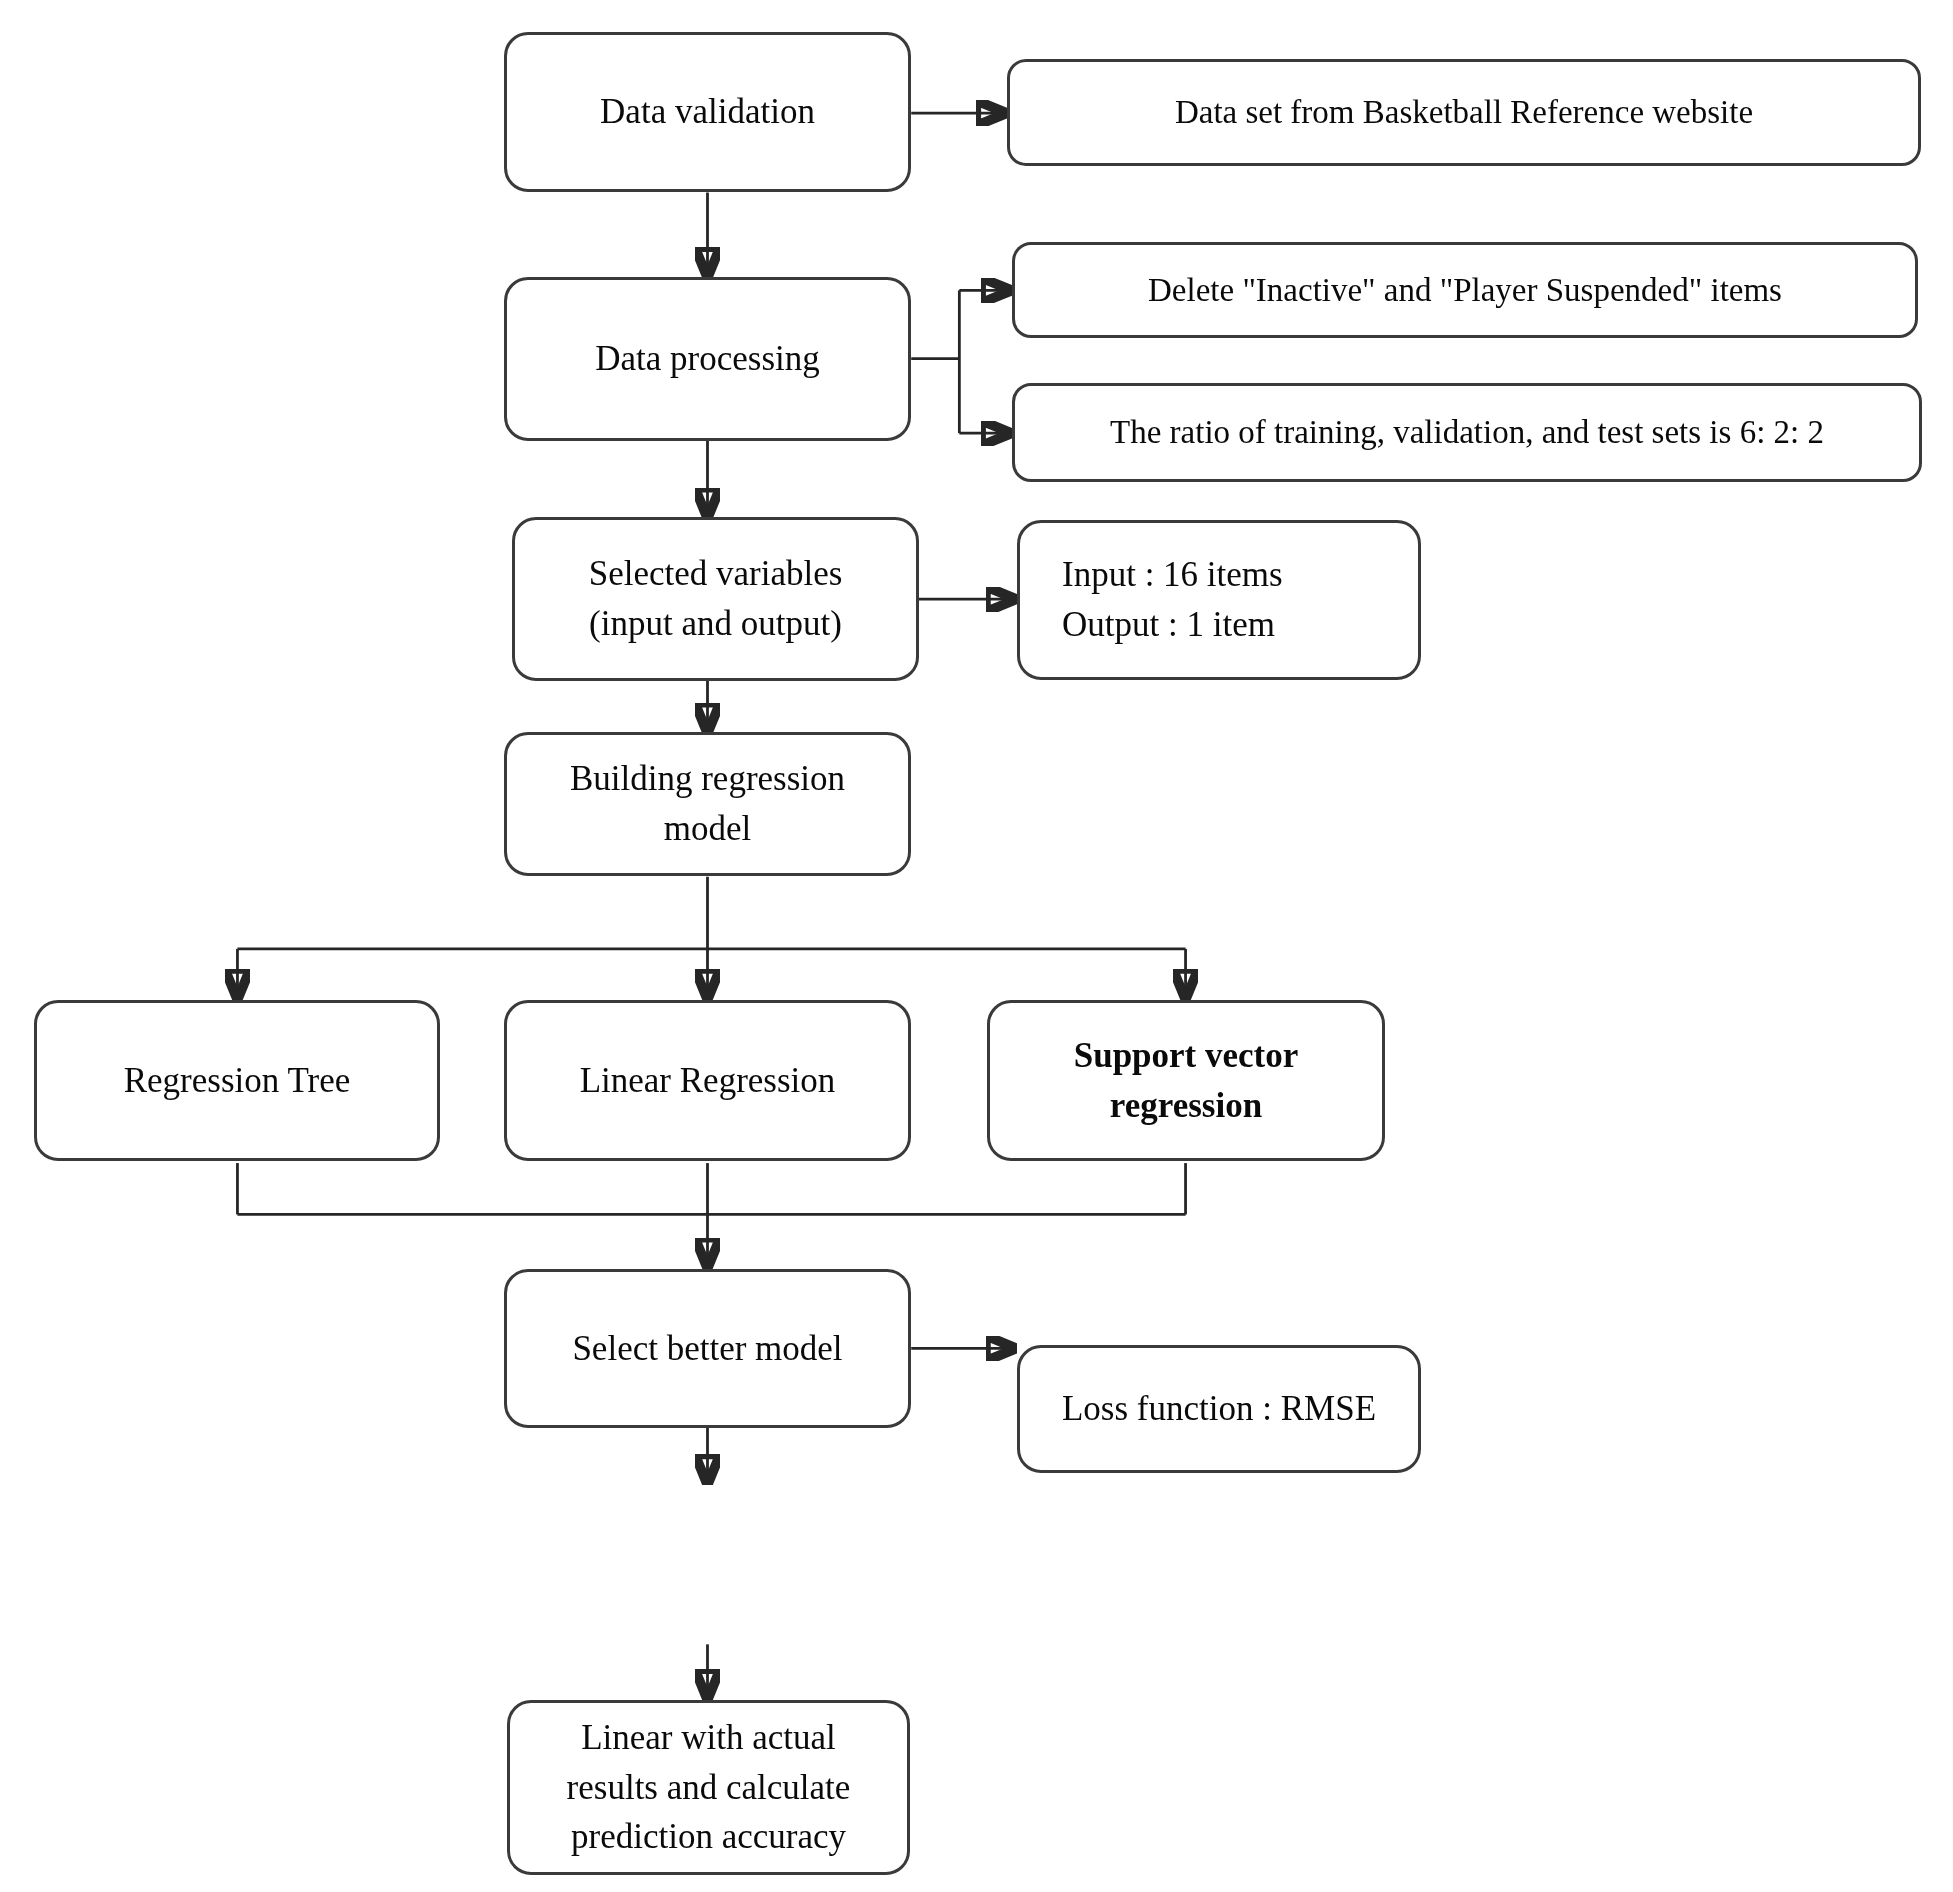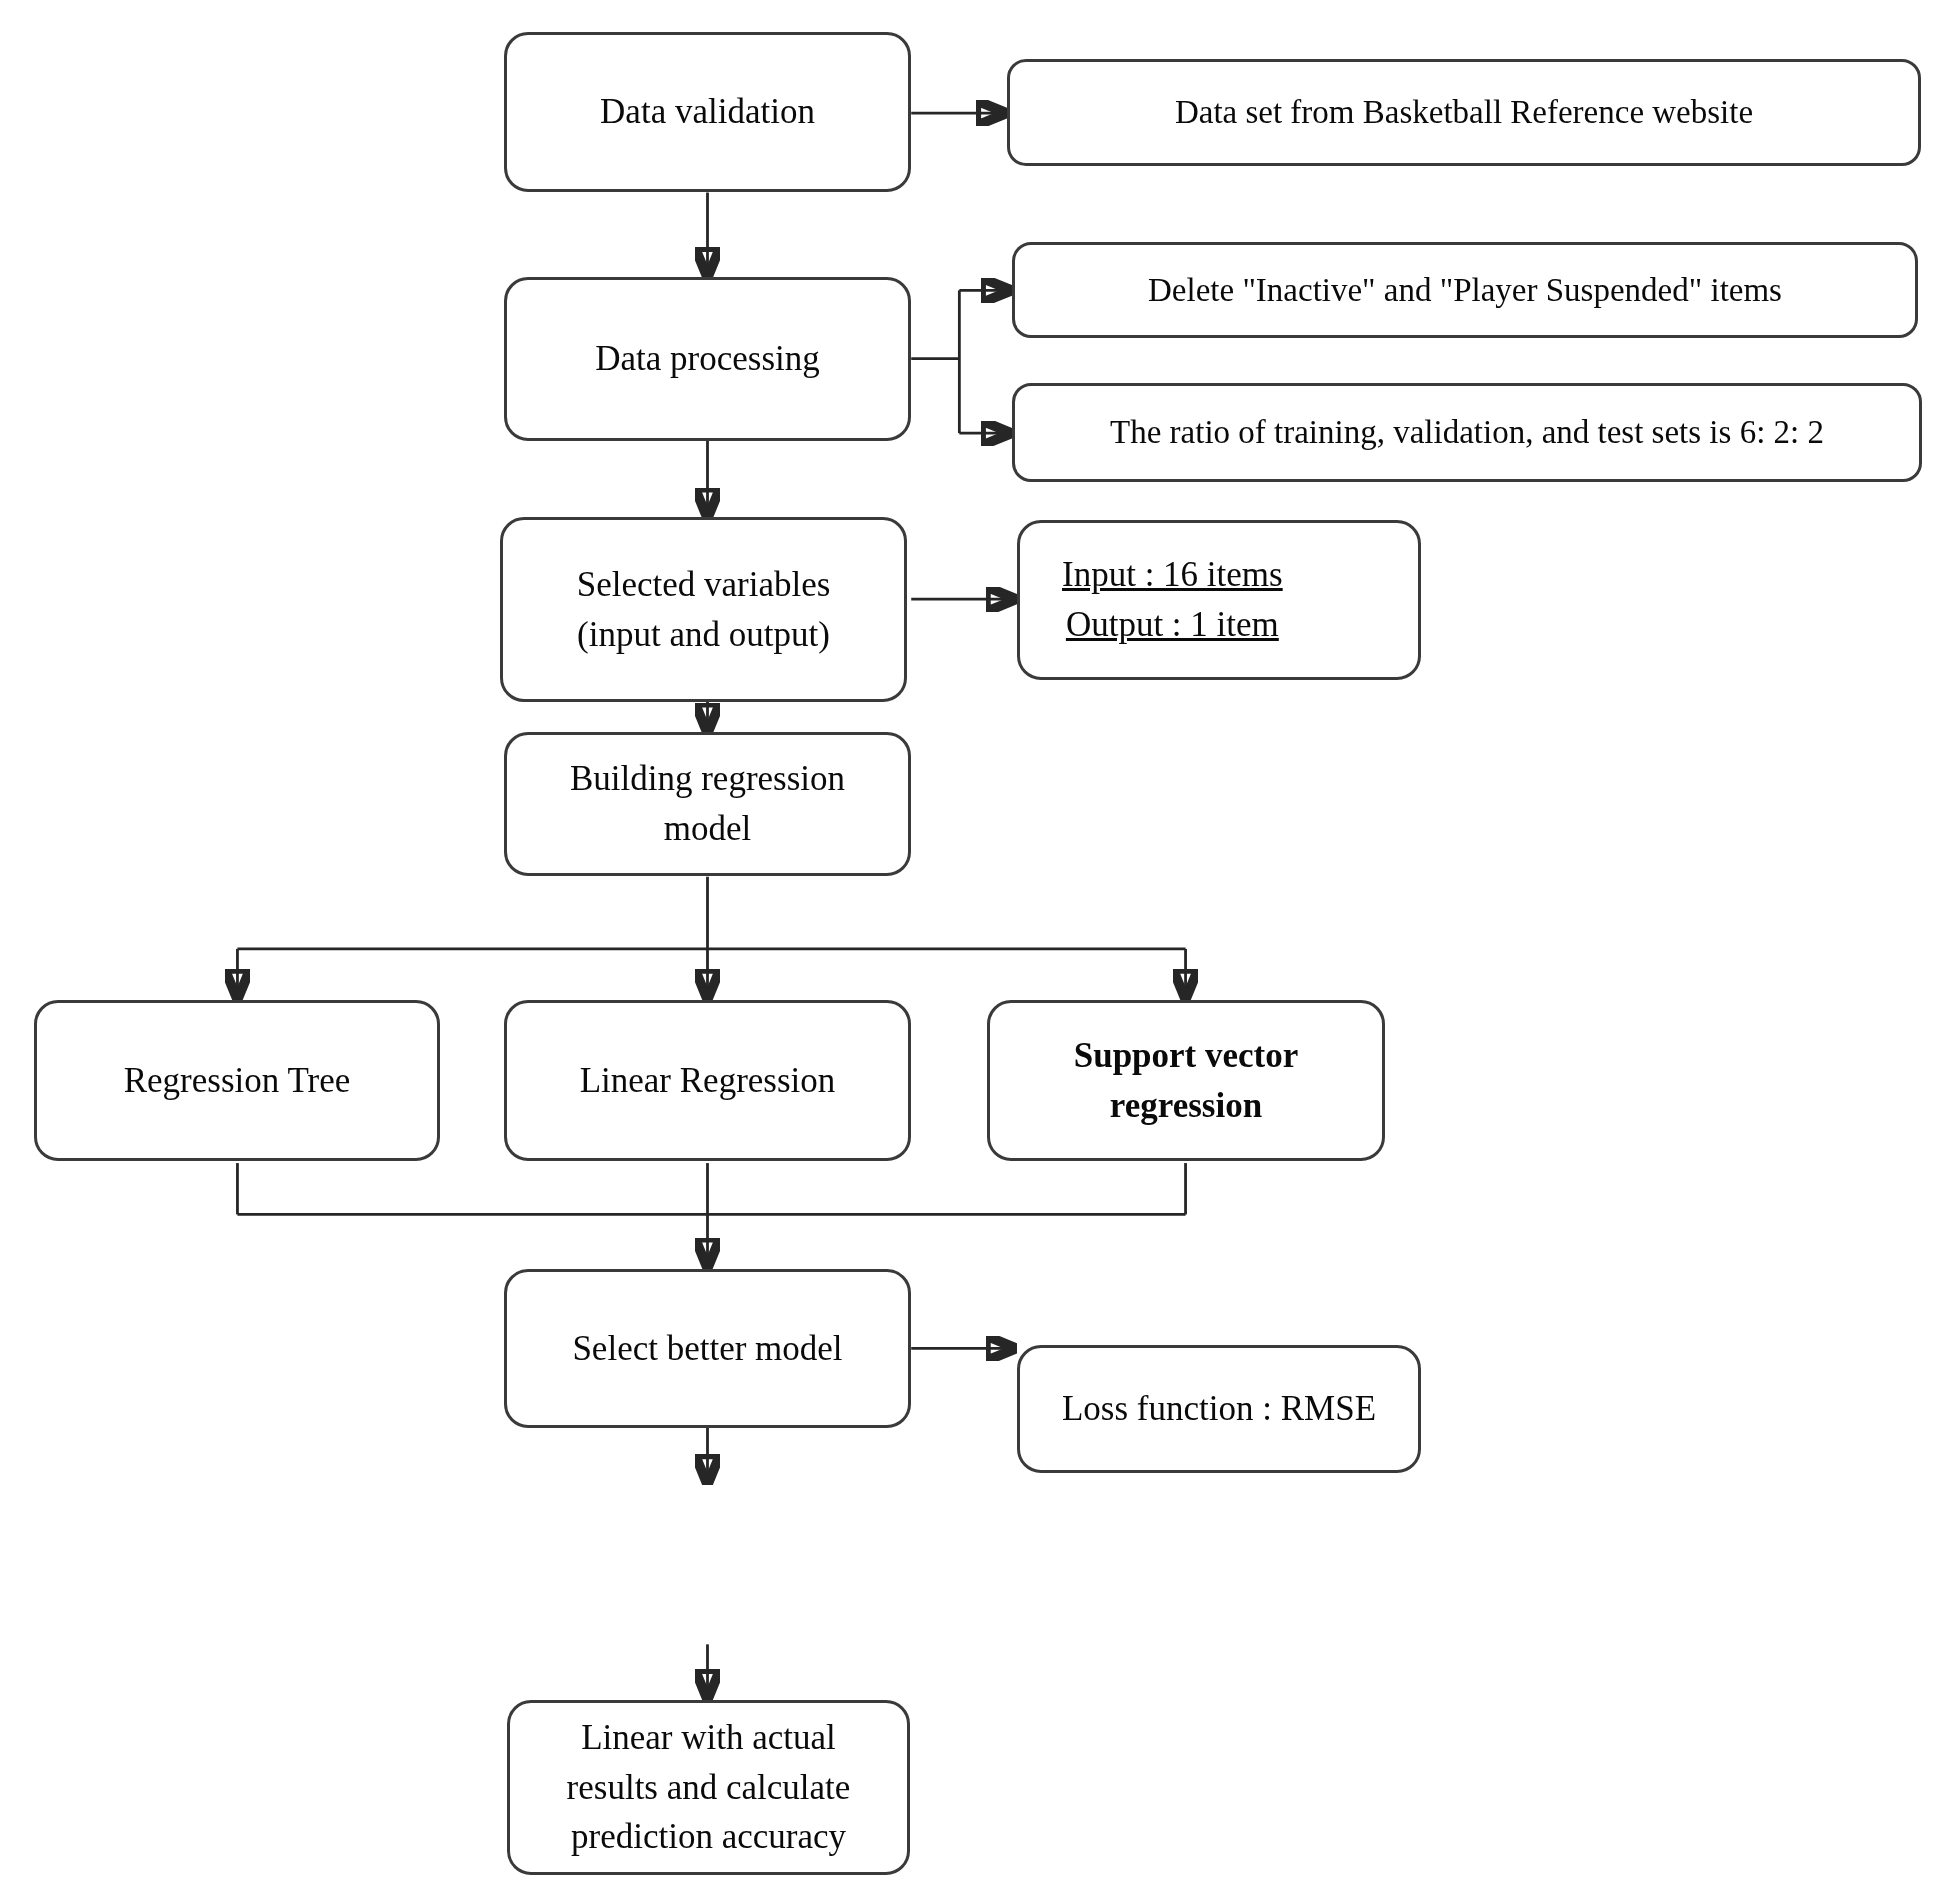--- a/index.html
+++ b/index.html
@@ -49,22 +49,21 @@
     border-radius: 19px;
   }
   .node.wide .label {
     white-space: nowrap;
   }
   .node.left-align {
     justify-content: flex-start;
     padding-left: 42px;
   }
   .node.left-align .label {
-    text-align: center;
-    text-decoration: underline;
+    text-align: left;
   }
 </style>
 </head>
 <body>
 
 <div class="canvas">
 
   <svg class="edges" viewBox="0 0 2436 2360" xmlns="http://www.w3.org/2000/svg">
     <defs>
       <marker id="arrowhead" markerWidth="11" markerHeight="9" refX="10" refY="4.5" orient="auto" markerUnits="strokeWidth">
@@ -113,21 +112,21 @@
   </div>
 
   <div class="node wide" style="left:1012px; top:242px; width:906px; height:96px;">
     <span class="label">Delete "Inactive" and "Player Suspended" items</span>
   </div>
 
   <div class="node wide" style="left:1012px; top:383px; width:910px; height:99px;">
     <span class="label">The ratio of training, validation, and test sets is 6: 2: 2</span>
   </div>
 
-  <div class="node" style="left:500px; top:517px; width:407px; height:185px;">
+  <div class="node" style="left:512px; top:517px; width:407px; height:164px;">
     <span class="label">Selected variables
 (input and output)</span>
   </div>
 
   <div class="node left-align" style="left:1017px; top:520px; width:404px; height:160px;">
     <span class="label">Input  : 16 items
 Output : 1 item</span>
   </div>
 
   <div class="node" style="left:504px; top:732px; width:407px; height:144px;">

